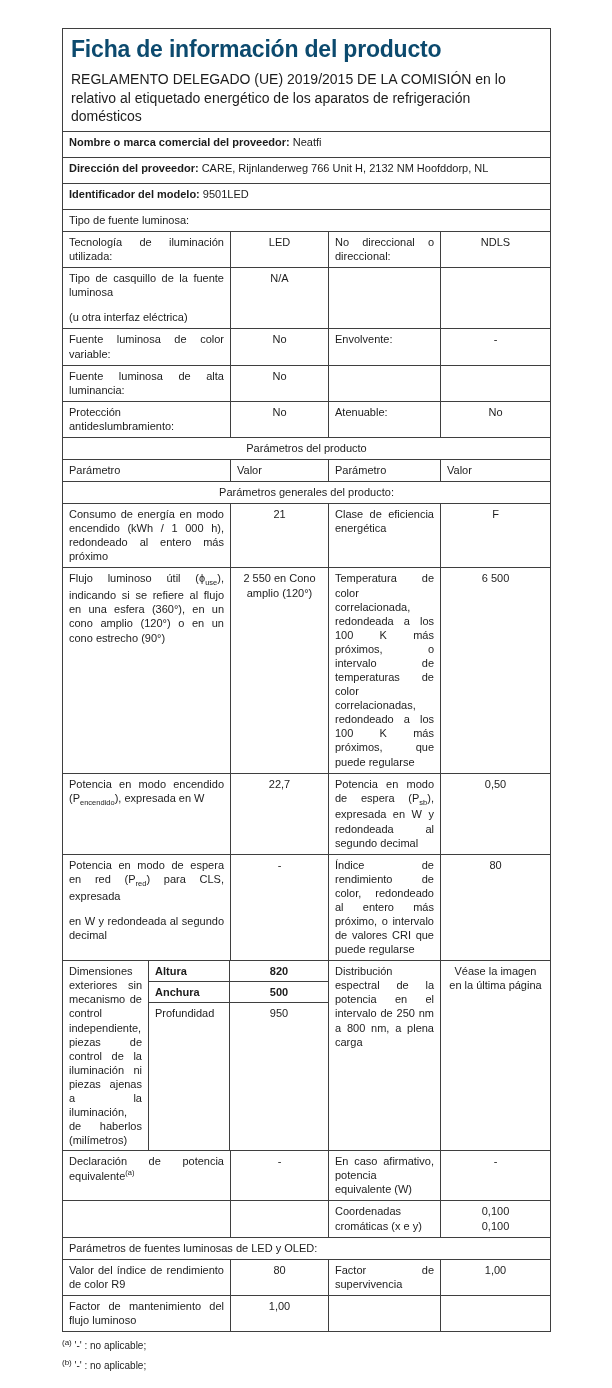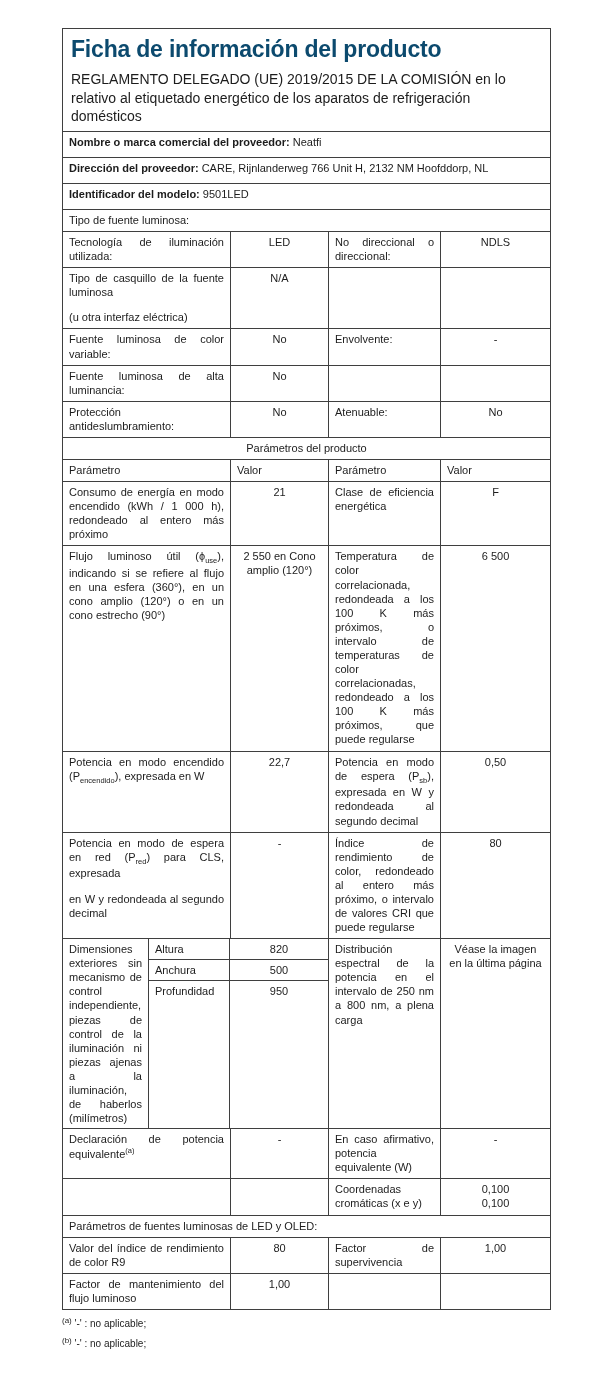--- a/index.html
+++ b/index.html
@@ -24,21 +24,21 @@
   sup{font-size:7.5px;}
 
   
   td.dim-cell{padding:0 !important;}
   .dim-grid{display:grid;grid-template-columns:86px 81px 1fr;
             grid-template-rows:auto auto auto 1fr;height:100%;font-size:11px;}
   .dim-label{grid-row:1 / span 4;grid-column:1;border-right:1px solid #3f3f3f;
              padding:3px 6px;text-align:justify;overflow-wrap:break-word;}
   .dim-name{grid-column:2;border-right:1px solid #3f3f3f;padding:3px 6px;}
   .dim-val{grid-column:3;text-align:center;padding:3px 6px;}
-  .dim-bb{border-bottom:1px solid #3f3f3f;}
+  .dim-bb{border-bottom:1px solid #3f3f3f;font-weight:bold;}
 
   
   .footnotes{margin-top:6px;font-size:10px;}
   .footnote{margin-bottom:7px;}
   .footnote sup{font-size:8px;}
 </style>
 </head>
 <body>
 
 <div class="sheet">
@@ -116,20 +116,23 @@
     </tr>
 
     <tr>
       <td colspan="4" class="sec-c">Parámetros del producto</td>
     </tr>
     <tr>
       <td>Parámetro</td>
       <td>Valor</td>
       <td>Parámetro</td>
       <td>Valor</td>
+    </tr>
+    <tr>
+      <td colspan="4" class="sec-c">Parámetros generales del producto:</td>
     </tr>
 
     <tr>
       <td class="p">Consumo de energía en modo encendido (kWh / 1 000 h), redondeado al entero más próximo</td>
       <td class="v">21</td>
       <td class="p">Clase de eficiencia energética</td>
       <td class="v">F</td>
     </tr>
 
     <tr>

